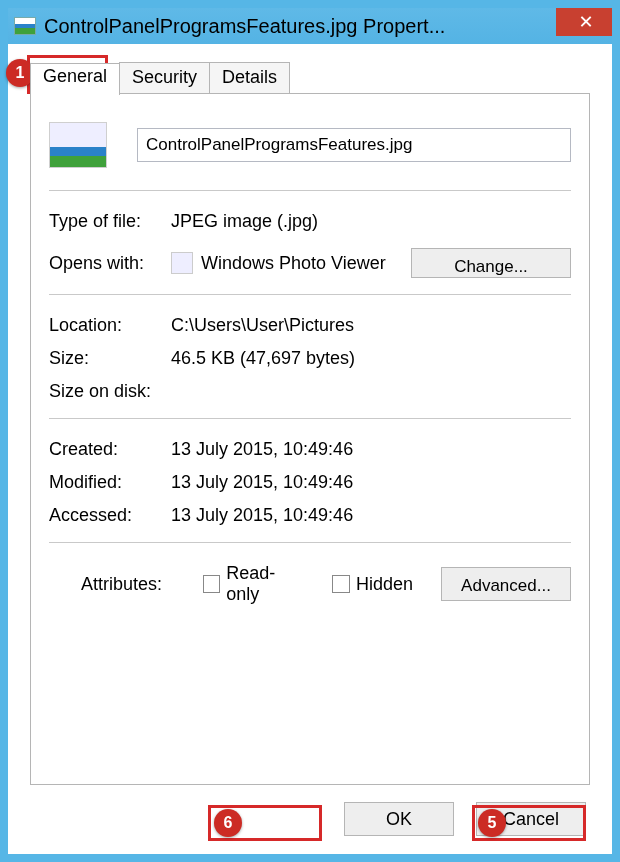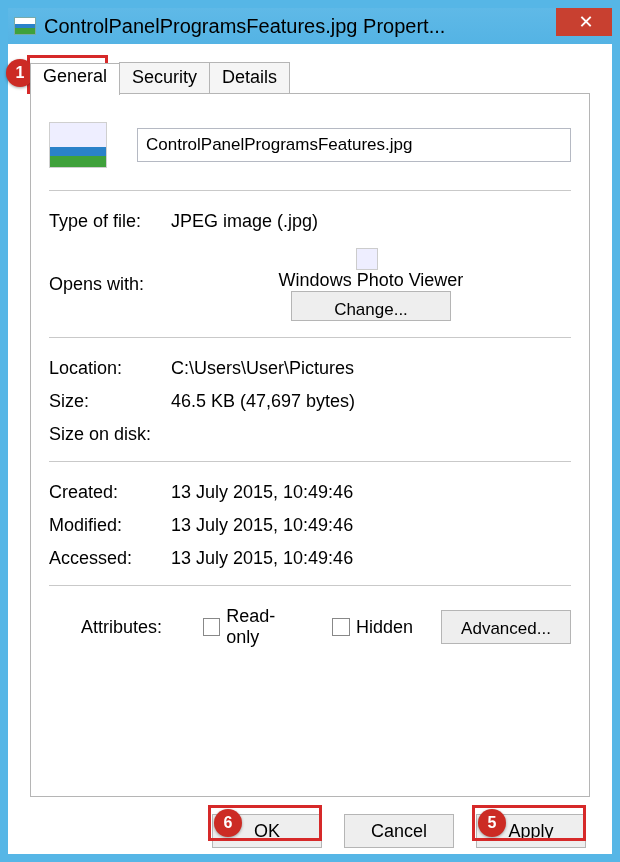--- a/index.html
+++ b/index.html
@@ -126,21 +126,21 @@
   }
   .attrrow {
     display: flex; align-items: center; font-size: 18px; padding: 6px 0;
   }
   .attrrow .cb { display: inline-flex; align-items: center; margin-right: 28px; }
   .attrrow .cb .box { width: 18px; height: 18px; border: 1px solid #888; margin-right: 6px; background: #fff; }
   .advwrap { margin-left: auto; }
 
   .buttonbar {
     display: flex; gap: 22px; justify-content: flex-end;
-    padding: 0 26px 6px 0;
+    padding: 0 26px 18px 0;
   }
   .buttonbar button {
     border: 1px solid #b5b5b5;
     background: #eee;
     width: 110px;
     height: 34px;
     font-size: 18px;
     cursor: pointer;
   }
 
@@ -187,21 +187,21 @@
 
       <hr class="sep">
 
       <div class="row">
         <div class="label">Type of file:</div>
         <div class="val">JPEG image (.jpg)</div>
       </div>
 
       <div class="row" style="padding-top:10px;">
         <div class="label">Opens with:</div>
-        <div class="val" style="display:flex;align-items:center;flex-direction:column;">
+        <div class="val" style="display:flex;align-items:center;">
           <span class="appicon"></span>
           <span style="flex:1 1 auto;">Windows Photo Viewer</span>
           <button class="winbtn" style="width:160px;height:30px;">Change...</button>
         </div>
       </div>
 
       <hr class="sep">
 
       <div class="row">
         <div class="label">Location:</div>
@@ -245,21 +245,20 @@
         <div class="advwrap">
           <button class="winbtn" style="width:130px;height:34px;">Advanced...</button>
         </div>
       </div>
 
     </div>
 
     <div class="buttonbar">
       <button>OK</button>
       <button>Cancel</button>
-      <button>Apply</button>
     </div>
 
   </div>
 
   <div class="overlay">
     <div class="callout" style="left:27px; top:55px; width:81px; height:39px;"></div>
     <div class="badge" style="left:6px; top:59px;">1</div>
 
     <div class="callout" style="left:135px; top:198px; width:195px; height:29px;"></div>
     <div class="badge" style="left:120px; top:198px;">2</div>

